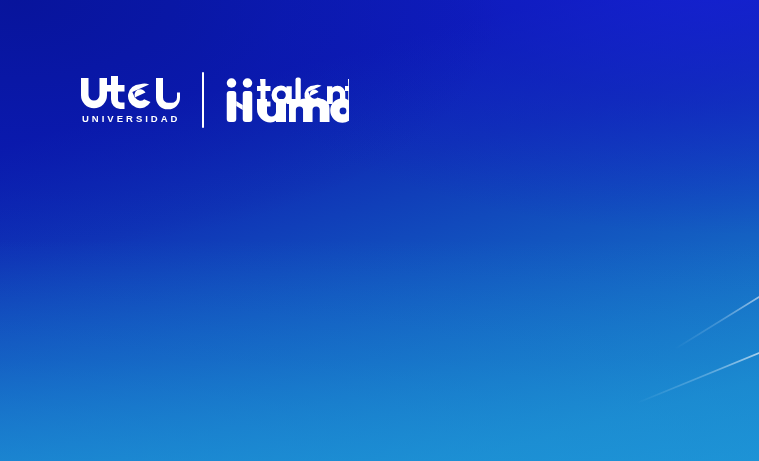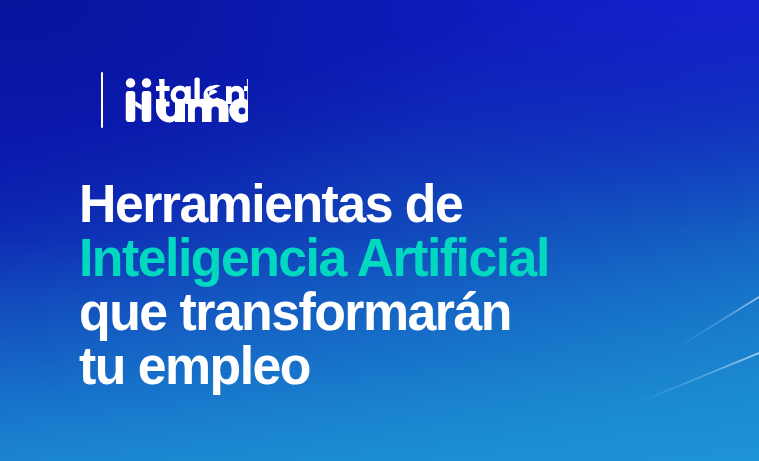--- a/index.html
+++ b/index.html
@@ -152,20 +152,40 @@
         <stop offset="50%" stop-color="#cfe8fa" stop-opacity="0.22"></stop>
         <stop offset="100%" stop-color="#ffffff" stop-opacity="0.55"></stop>
       </linearGradient>
     </defs>
     <path d="M 58 132 L 180 82" stroke="url(#streakFade)" stroke-width="1.7" fill="none" stroke-linecap="round"></path>
     <path d="M 96 78 L 180 26" stroke="url(#streakFade2)" stroke-width="1.5" fill="none" stroke-linecap="round"></path>
   </svg>
 
   <div class="logo-lockup">
 
+    <div class="utel-block">
+      <svg class="utel-word" width="100" height="34" viewBox="0 0 200 68">
+        <g fill="#ffffff">
+
+          <path d="M2 4 h15 v34 a11 11 0 0 0 22 0 V4 h15 v34.5
+                   a26 26 0 0 1 -52 0 Z"></path>
+
+          <path d="M62 0 h14 v18 h13 v13 h-13 v16.5 a5.5 5.5 0 0 0 5.5 5.5 H89 v13 h-9
+                   a19.5 19.5 0 0 1 -18 -19.5 V31 h-8 V18 h8 Z"></path>
+
+          <path d="M120 16.5 a24 24 0 1 0 21 35.6 l-12.6 -5.8
+                   a11.5 11.5 0 1 1 2.6 -13.4 l-21.5 9.9 -4.8 -10.6 33.6 -15.4
+                   A24 24 0 0 0 120 16.5 Z"></path>
+
+          <path d="M152 4 h14 v39 a10.5 10.5 0 0 0 10.5 10.5 h7 a10.5 10.5 0 0 0 10.5 -10.5 V33 h6 v10.5
+                   a23 23 0 0 1 -23 23 h-2 a23 23 0 0 1 -23 -23 Z"></path>
+        </g>
+      </svg>
+      <span class="utel-sub">UNIVERSIDAD</span>
+    </div>
 
     <div class="logo-divider"></div>
 
     <div class="talento-block">
       <svg width="124" height="50" viewBox="0 0 248 100">
         <g fill="#ffffff">
 
           <circle cx="13" cy="16" r="9.5"></circle>
           <circle cx="45" cy="16" r="9.5"></circle>
 
@@ -203,20 +223,14 @@
                      a7.2 7.2 0 0 0 -14.4 0 v24 h-19 V70 a7.2 7.2 0 0 0 -14.4 0 v24 H128 Z"></path>
 
             <path d="M235 46.5 a24.5 24.5 0 1 0 0 49 a23 23 0 0 0 13.5 -4.3 V94 H268 V48 h-19.5 v3.2
                      A23 23 0 0 0 235 46.5 Z m1 18.5 a6.8 6.8 0 1 1 0 13.6 a6.8 6.8 0 0 1 0 -13.6 Z"></path>
           </g>
         </g>
       </svg>
     </div>
   </div>
 
-  <div class="headline">
-    <div class="hl-line" style="color: rgb(255, 255, 255);">Herramientas de</div>
-    <div class="hl-line accent" style="color: rgb(0, 217, 192);">Inteligencia Artificial</div>
-    <div class="hl-line" style="color: rgb(255, 255, 255);">que transformarán</div>
-    <div class="hl-line" style="color: rgb(255, 255, 255);">tu empleo</div>
-  </div>
 
 </div>
 
 </body></html>

